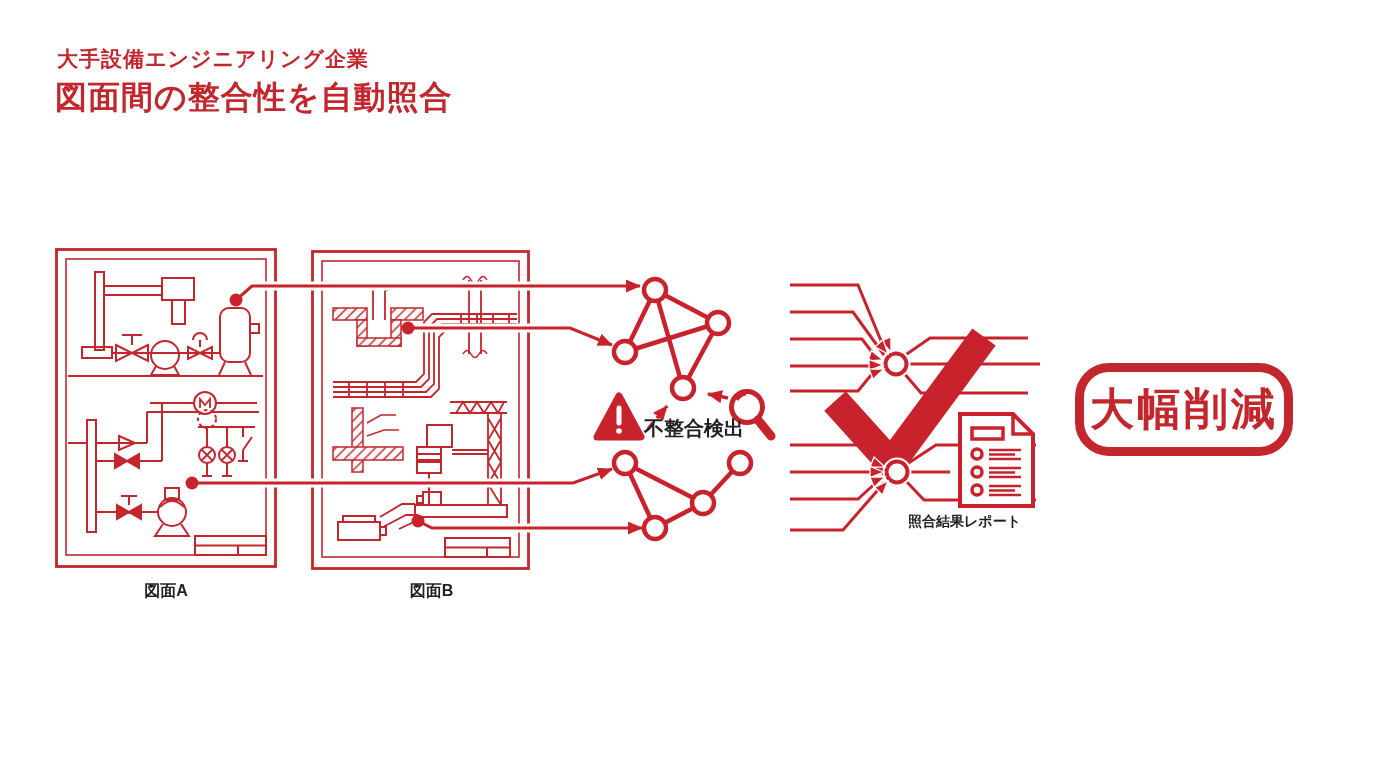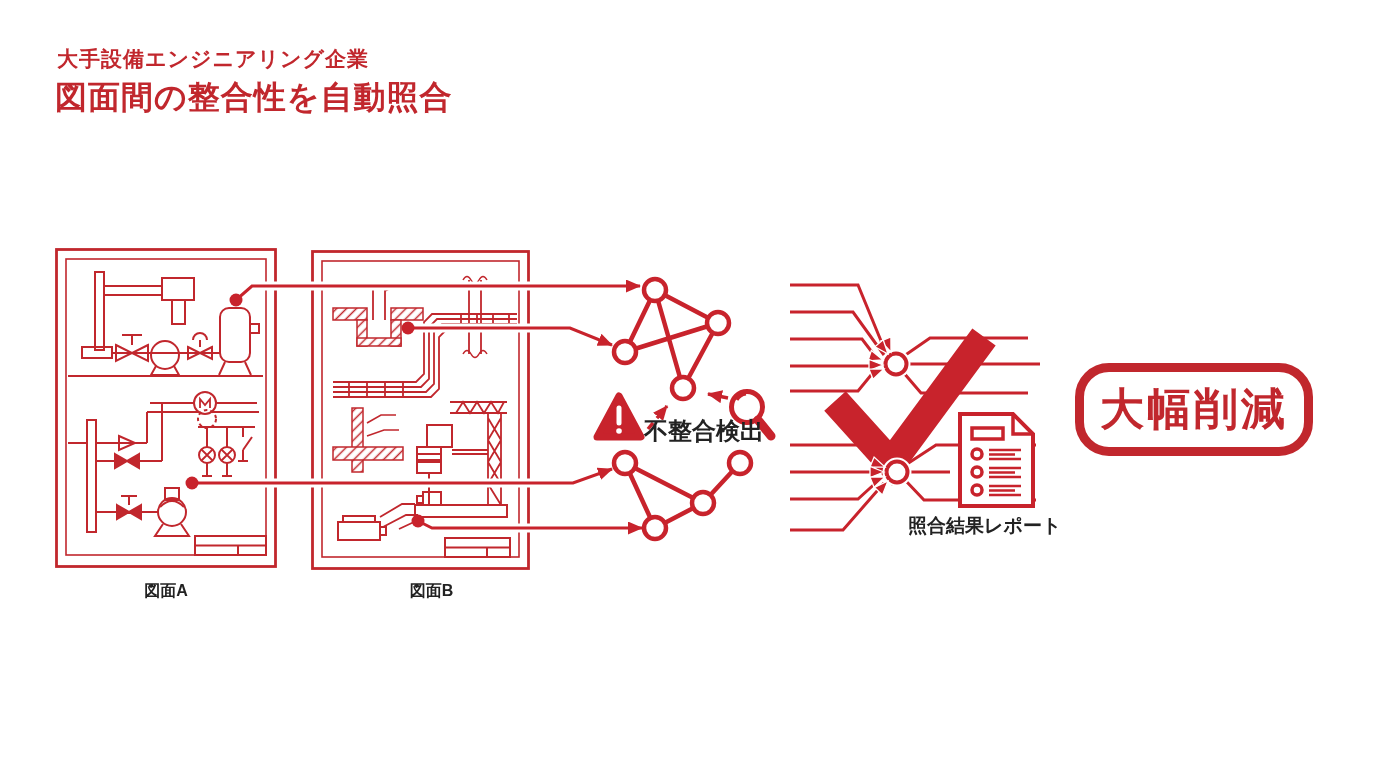--- a/index.html
+++ b/index.html
@@ -4,23 +4,23 @@
 <style>
   html,body{margin:0;padding:0;background:#fff;}
   #canvas{position:relative;width:1376px;height:768px;background:#fff;overflow:hidden;
           font-family:"Liberation Sans","DejaVu Sans",sans-serif;}
   .abs{position:absolute;}
   .company{left:57px;top:45px;font-size:21px;font-weight:600;color:#c1272d;letter-spacing:1px;}
   .title{left:55px;top:76px;font-size:32px;font-weight:800;color:#c1272d;letter-spacing:1px;}
   .dlabel{top:581px;text-align:center;font-size:16px;font-weight:600;color:#222;}
   .la{left:55px;width:222px;}
   .lb{left:322px;width:219px;}
-  .detect{left:644px;top:415px;font-size:24px;font-weight:600;color:#222;}
-  .report{left:908px;top:513px;font-size:19px;font-weight:600;color:#222;}
-  .badge{left:1075px;top:363px;width:238px;height:93px;box-sizing:border-box;
+  .detect{left:644px;top:415px;font-size:20px;font-weight:600;color:#222;}
+  .report{left:908px;top:513px;font-size:14px;font-weight:600;color:#222;}
+  .badge{left:1075px;top:363px;width:218px;height:93px;box-sizing:border-box;
          border:9px solid #c1272d;border-radius:34px;display:flex;align-items:center;
          justify-content:center;color:#c1272d;font-weight:800;font-size:44px;letter-spacing:3px;}
   svg{position:absolute;left:0;top:0;}
 </style>
 </head>
 <body>
 
 <div id="canvas">
 
 <svg width="1376" height="768" viewBox="0 0 1376 768">

